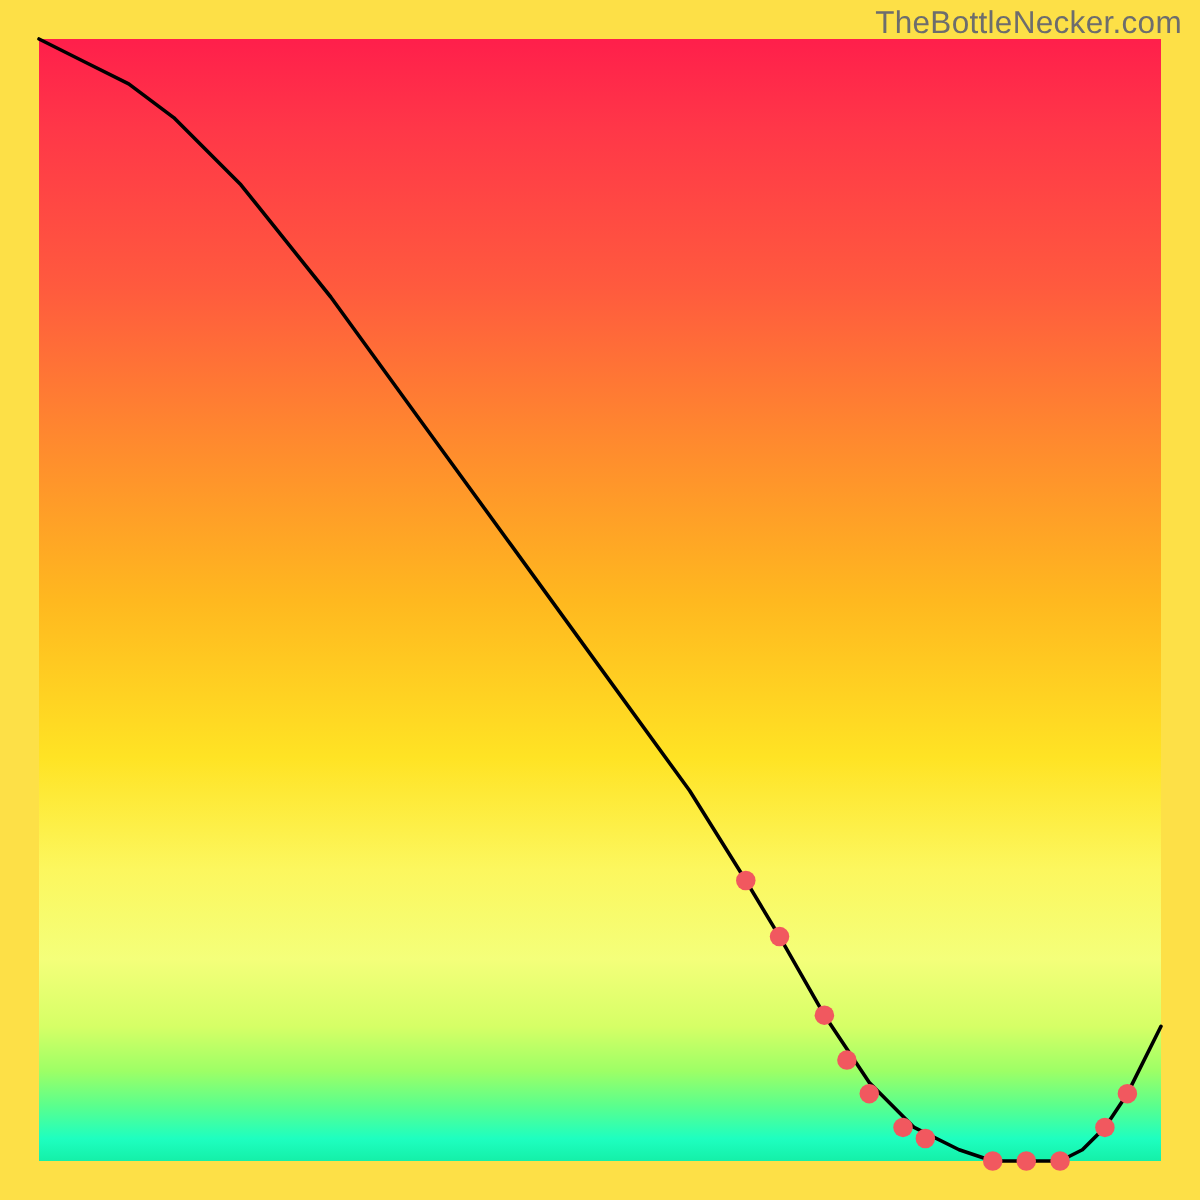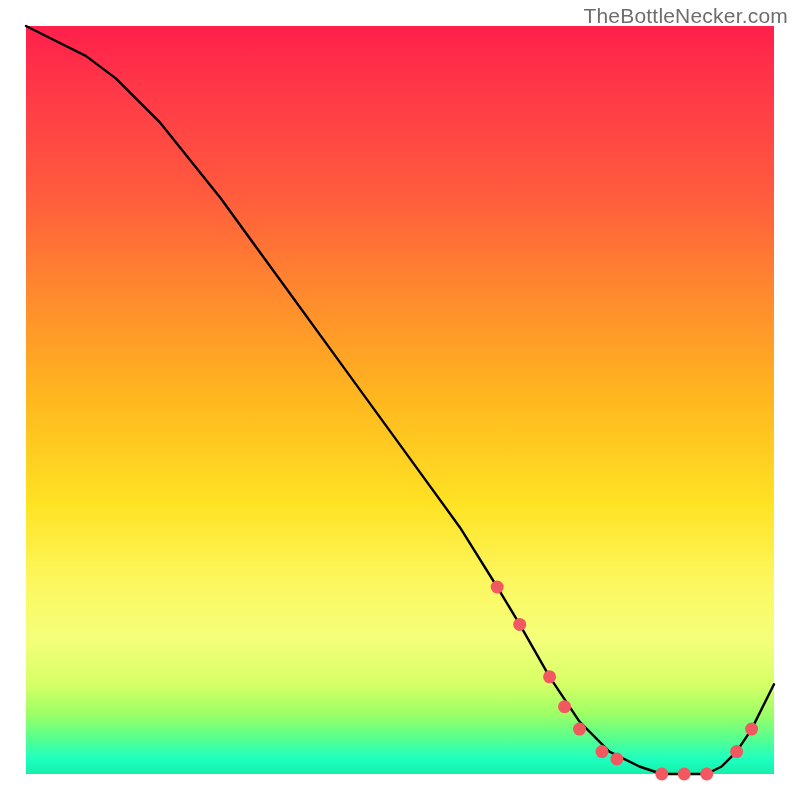--- a/index.html
+++ b/index.html
@@ -8,21 +8,21 @@
     width: 800px;
     height: 800px;
     background: #000;
     overflow: hidden;
     font-family: Arial, Helvetica, sans-serif;
   }
   .stage {
     position: relative;
     width: 800px;
     height: 800px;
-    background: #ffffff;
+    background: #fde047;
   }
   .plot {
     position: absolute;
     left: 26px;
     top: 26px;
     width: 748px;
     height: 748px;
     
     background: linear-gradient(
       to bottom,

